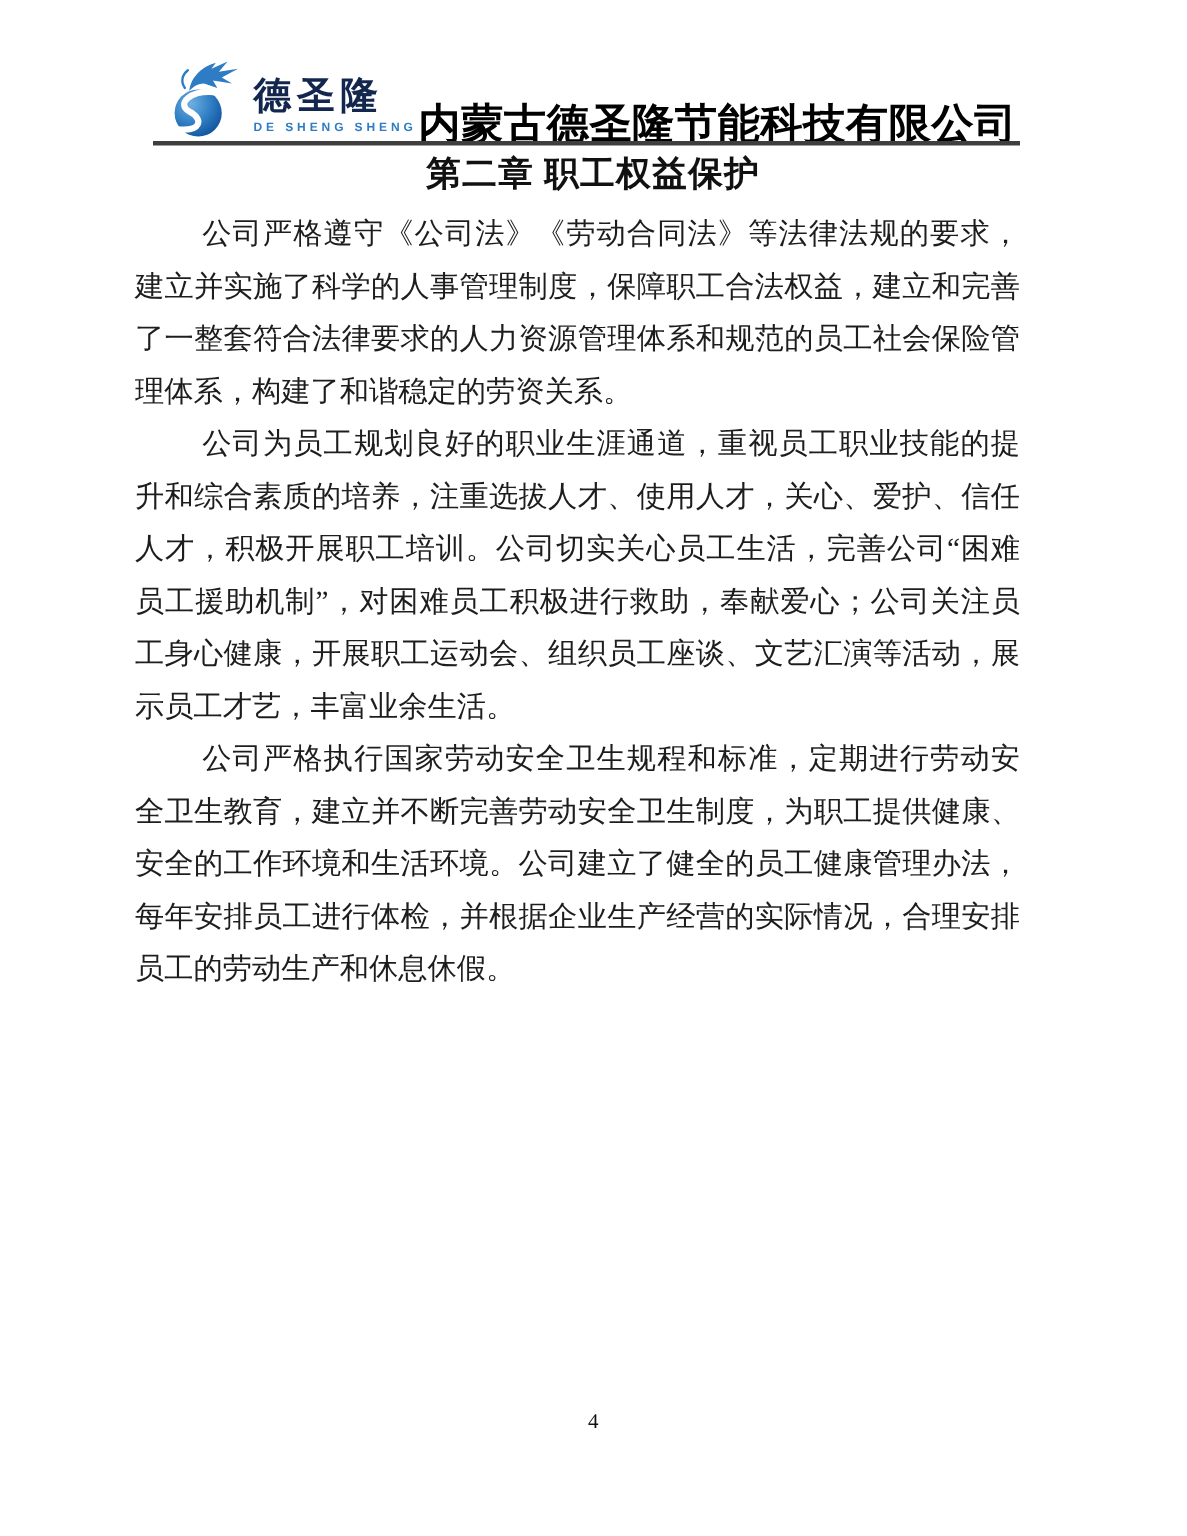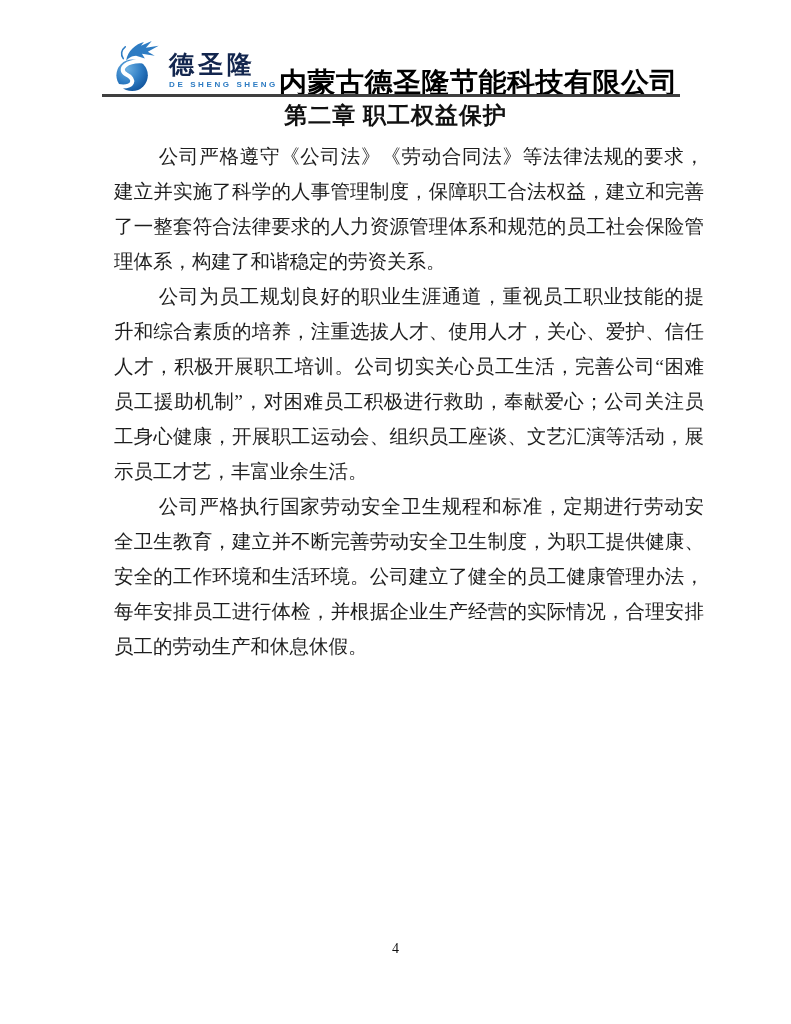--- a/index.html
+++ b/index.html
@@ -80,21 +80,21 @@
     text-align: center;
     font-size: 23px;
     font-weight: bold;
     color: #111111;
     letter-spacing: 1px;
   }
 
   
   .body-text {
     position: absolute;
-    left: 114px;
+    left: 90px;
     top: 139px;
     width: 590px;
     font-size: 19.5px;
     line-height: 35px;
     text-align: justify;
     color: #1d1d1d;
   }
   .para {
     margin: 0;
     padding: 0;

